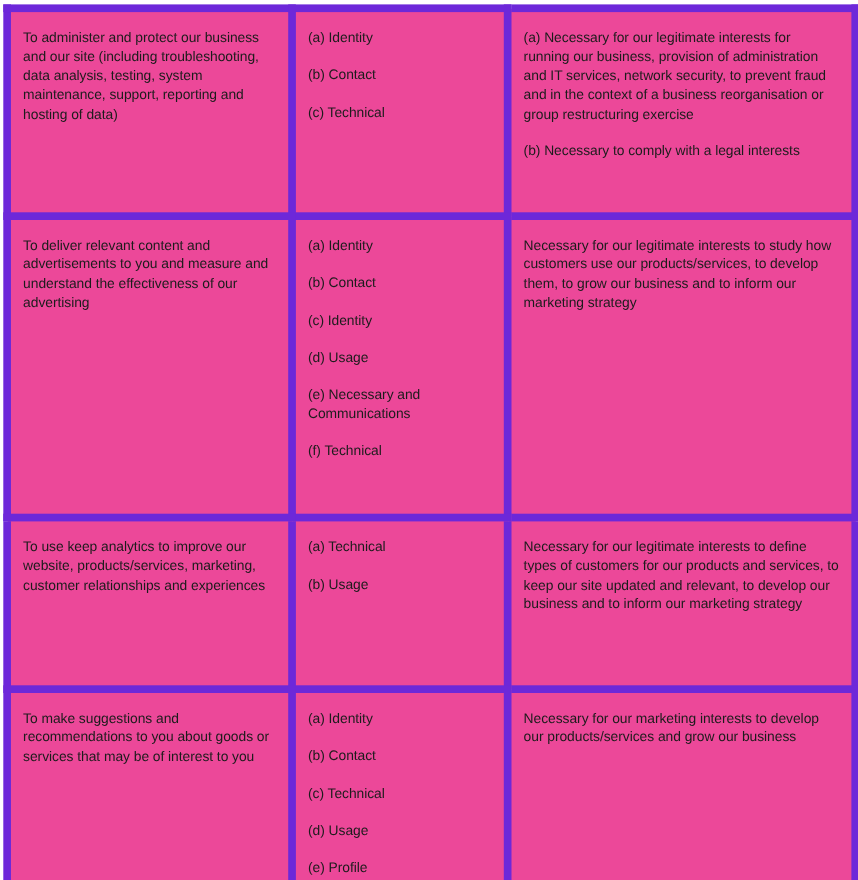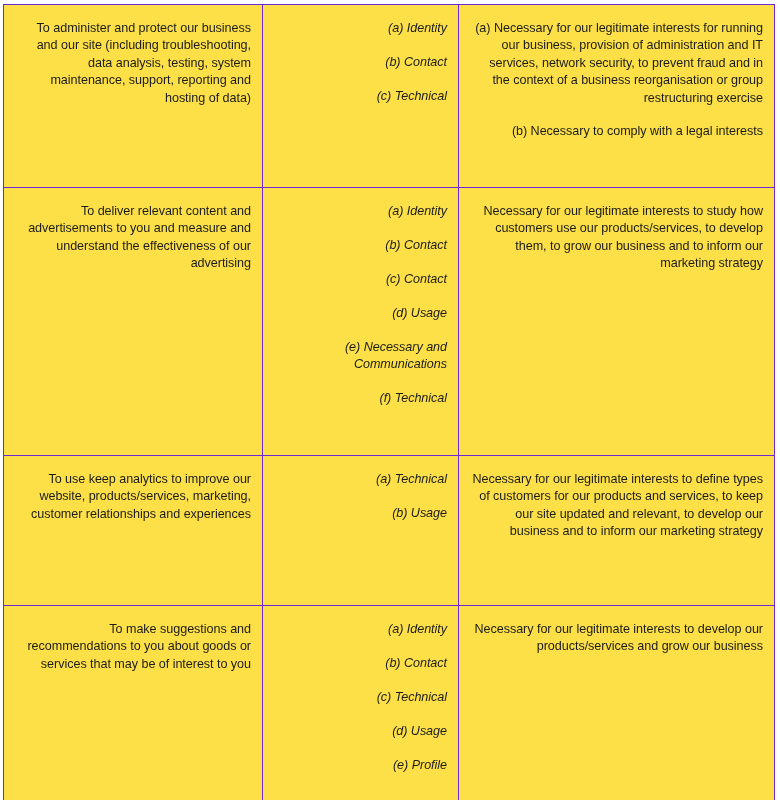--- a/index.html
+++ b/index.html
@@ -31,25 +31,24 @@
     border-collapse: collapse;
     table-layout: fixed;
     background: #fdfdfd;
   }
 
   .purpose-table col.c1 { width: 259px; }
   .purpose-table col.c2 { width: 196px; }
   .purpose-table col.c3 { width: 316px; }
 
   .purpose-table td {
-    border: 1px solid #6d28d9;
+    border: 7px solid #6d28d9;
     vertical-align: top;
     padding: 15px 11px 14px 11px;
-    background: #fde047;
-    text-align: right;
+    background: #ec4899;
   }
 
   .cell-text {
     font-size: 12.6px;
     line-height: 17.4px;
     color: #1c1c1c;
     letter-spacing: -0.05px;
   }
 
   .cell-text p {
@@ -61,21 +60,20 @@
 
   
   tr.r1 td { height: 153px; }
   tr.r2 td { height: 238px; }
   tr.r3 td { height: 120px; }
   tr.r4 td { height: 174px; }
 
   
   .cat-list p {
     margin: 0 0 16.5px 0;
-    font-style: italic;
   }
   .cat-list p:last-child {
     margin-bottom: 0;
   }
 </style>
 </head>
 <body>
 
 <div id="page">
 
@@ -111,21 +109,21 @@
       <tr class="r2">
         <td>
           <div class="cell-text">
               <p>To deliver relevant content and advertisements to you and measure and understand the effectiveness of our advertising</p>
             </div>
         </td>
         <td>
           <div class="cell-text cat-list">
               <p>(a) Identity</p>
               <p>(b) Contact</p>
-              <p>(c) Contact</p>
+              <p>(c) Identity</p>
               <p>(d) Usage</p>
               <p>(e) Necessary and Communications</p>
               <p>(f) Technical</p>
             </div>
         </td>
         <td>
           <div class="cell-text">
               <p>Necessary for our legitimate interests to study how customers use our products/services, to develop them, to grow our business and to inform our marketing strategy</p>
             </div>
         </td>
@@ -160,21 +158,21 @@
           <div class="cell-text cat-list">
               <p>(a) Identity</p>
               <p>(b) Contact</p>
               <p>(c) Technical</p>
               <p>(d) Usage</p>
               <p>(e) Profile</p>
             </div>
         </td>
         <td>
           <div class="cell-text">
-              <p>Necessary for our legitimate interests to develop our products/services and grow our business</p>
+              <p>Necessary for our marketing interests to develop our products/services and grow our business</p>
             </div>
         </td>
       </tr>
 
     </tbody>
   </table>
 
 </div>
 
 </body></html>

